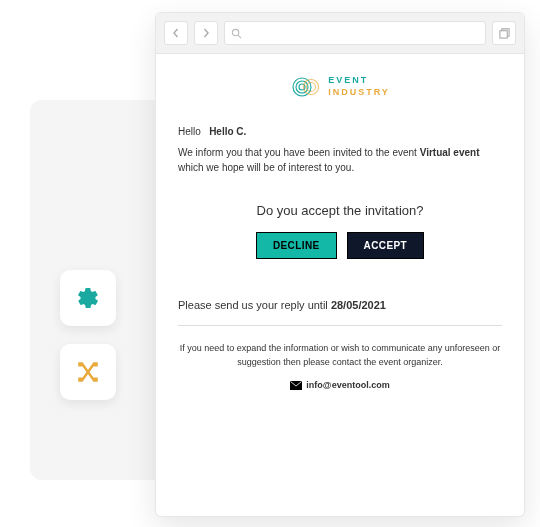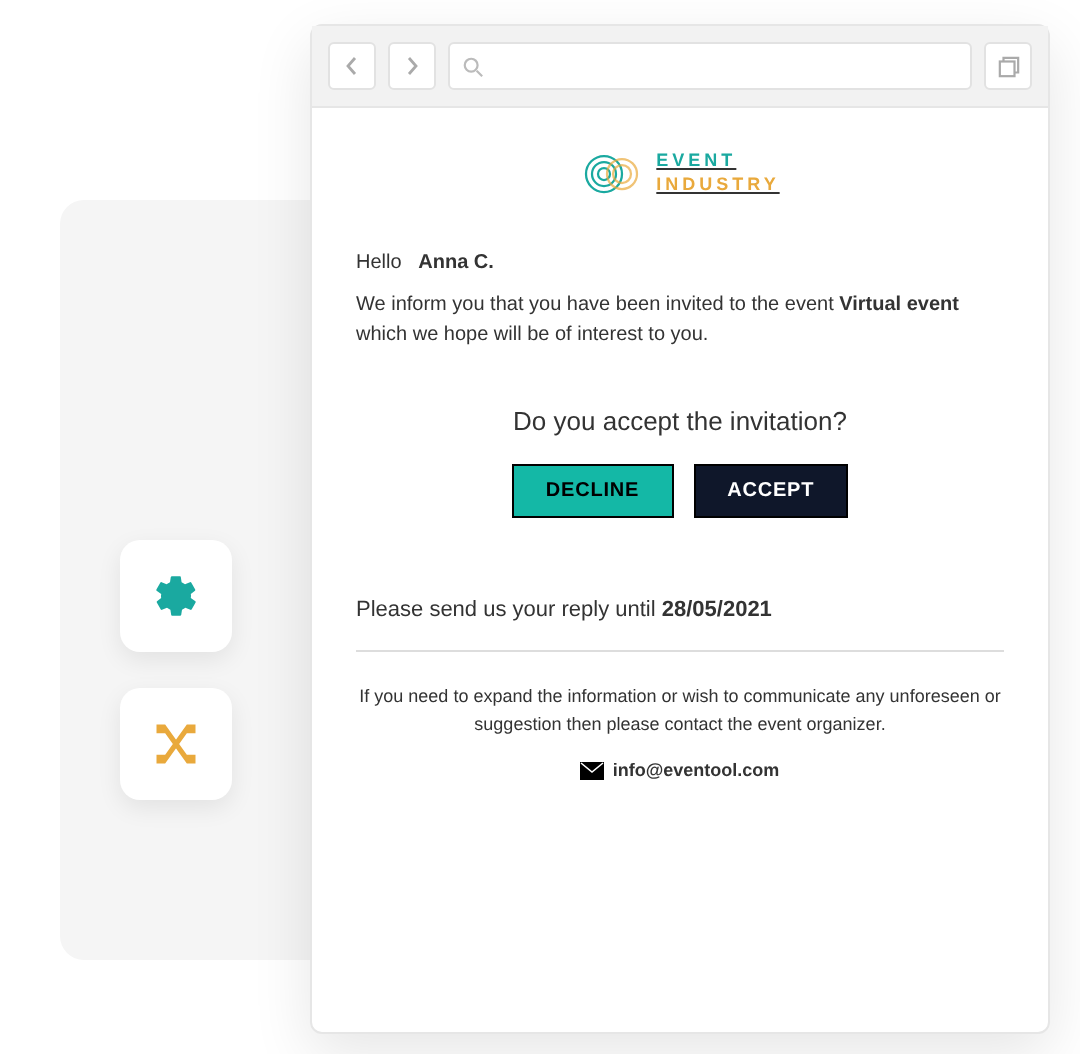--- a/index.html
+++ b/index.html
@@ -92,21 +92,20 @@
       font-size: 10px;
       color: #333;
       overflow: hidden;
     }
     .logo-wrap {
       display: flex;
       align-items: center;
       justify-content: center;
       gap: 8px;
       margin-bottom: 24px;
-      text-decoration: underline;
     }
     .logo-text {
       font-size: 9px;
       letter-spacing: 2px;
       line-height: 1.3;
       font-weight: 600;
     }
     .logo-text .l1 { color: #1aa9a0; }
     .logo-text .l2 { color: #e9a93c; }
     .greet { margin-bottom: 8px; }
@@ -205,21 +204,21 @@
       </svg>
       <div class="logo-text">
         <div class="l1">EVENT</div>
         <div class="l2">INDUSTRY</div>
       </div>
     </div>
 
     <div class="greet">
       <span>Hello</span>
       <span>&nbsp;</span>
-      <span class="name">Anna C.</span>
+      <span class="name">Hello C.</span>
     </div>
 
     <p class="body-text">
       <span>We inform you that you have been invited to the event </span><span class="eventname">Virtual event</span><span> which we hope will be of interest to you.</span>
     </p>
 
     <div class="question">Do you accept the invitation?</div>
 
     <div class="btn-row">
       <button class="btn btn-decline">DECLINE</button>

